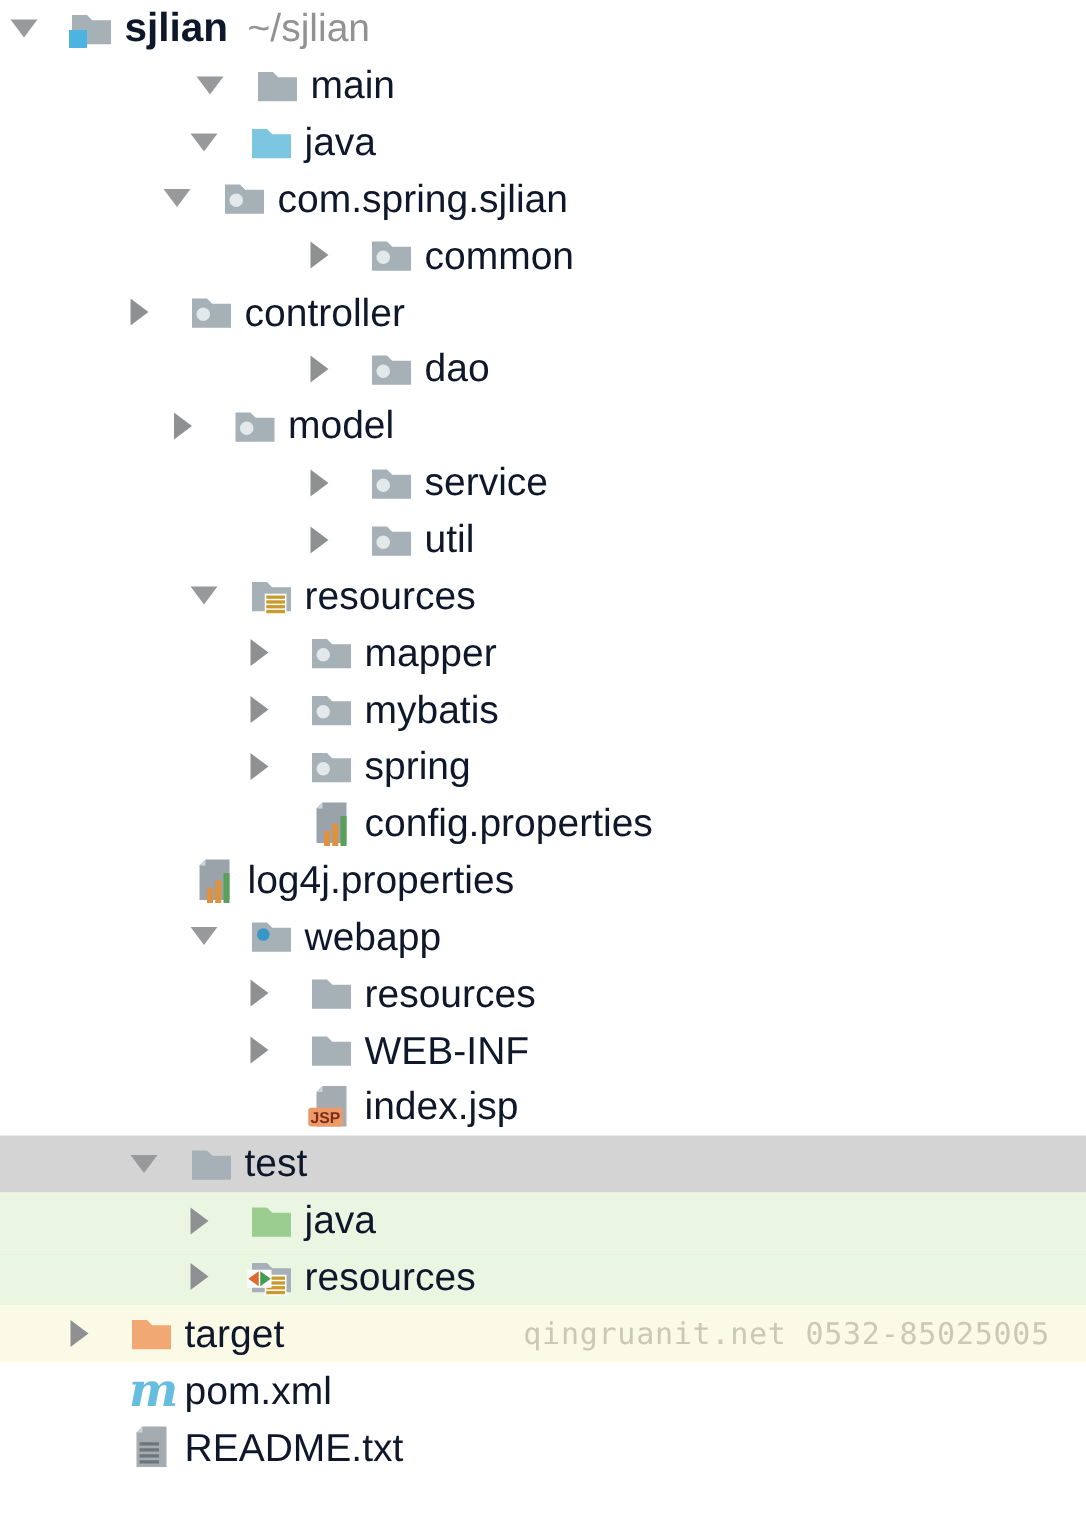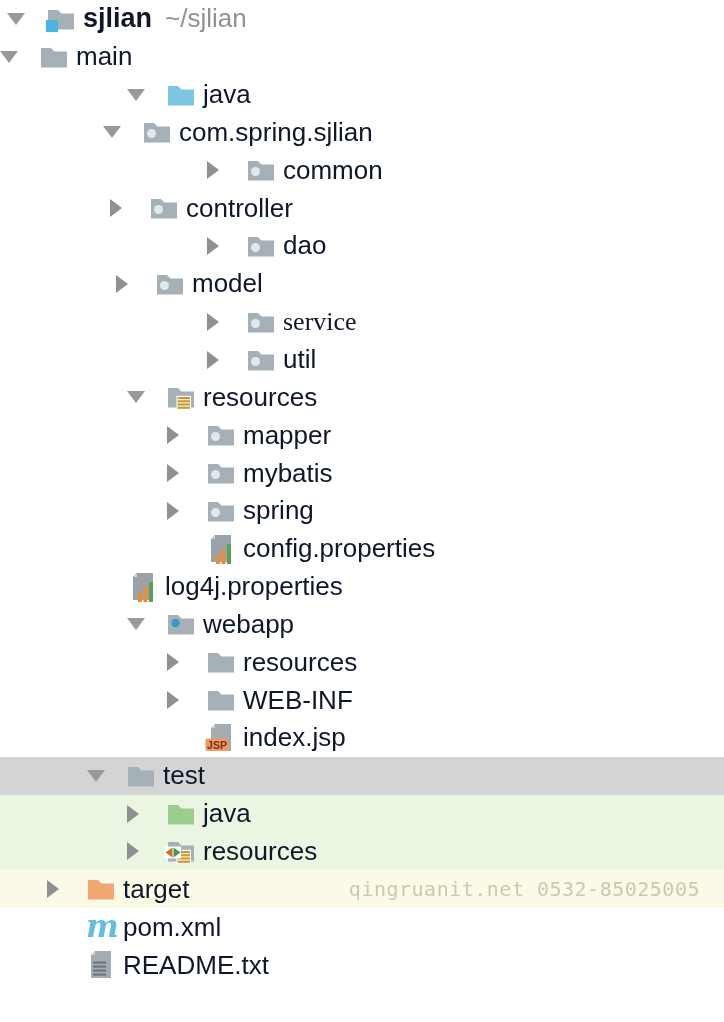--- a/index.html
+++ b/index.html
@@ -40,21 +40,21 @@
       </div>
       <span class="icon">
         <svg viewBox="0 0 30 34" xmlns="http://www.w3.org/2000/svg">
           <path d="M3 27.5 V8 h10 l3.5 3.5 H29 V27.5 z" fill="#a6b0b7"></path>
           <rect x="1" y="18" width="12" height="12" fill="#4cb4e0"></rect>
         </svg>
       </span>
       <span class="label bold">sjlian</span>
       <span class="suffix">~/sjlian</span>
     </div>
-    <div class="row" style="">
+    <div class="row" style="padding-left: 87px; margin-left: 44px;">
       <div class="expander">
         <span class="tri down"></span>
       </div>
       <span class="icon">
         <svg viewBox="0 0 30 34" xmlns="http://www.w3.org/2000/svg">
           <path d="M3 27.5 V8 h10 l3.5 3.5 H29 V27.5 z" fill="#a6b0b7"></path>
         </svg>
       </span>
       <span class="label">main</span>
     </div>
@@ -62,21 +62,21 @@
       <div class="expander">
         <span class="tri down"></span>
       </div>
       <span class="icon">
         <svg viewBox="0 0 30 34" xmlns="http://www.w3.org/2000/svg">
           <path d="M3 27.5 V8 h10 l3.5 3.5 H29 V27.5 z" fill="#7cc6e2"></path>
         </svg>
       </span>
       <span class="label">java</span>
     </div>
-    <div class="row" style="padding-left: 71px; margin-left: 32px;">
+    <div class="row" style="padding-left: 109px;">
       <div class="expander">
         <span class="tri down"></span>
       </div>
       <span class="icon">
         <svg viewBox="0 0 30 34" xmlns="http://www.w3.org/2000/svg">
           <path d="M3 27.5 V8 h10 l3.5 3.5 H29 V27.5 z" fill="#a6b0b7"></path>
           <circle cx="10.5" cy="18.5" r="4.5" fill="#e3e8ea"></circle>
         </svg>
       </span>
       <span class="label">com.spring.sjlian</span>
@@ -86,21 +86,21 @@
         <span class="tri right"></span>
       </div>
       <span class="icon">
         <svg viewBox="0 0 30 34" xmlns="http://www.w3.org/2000/svg">
           <path d="M3 27.5 V8 h10 l3.5 3.5 H29 V27.5 z" fill="#a6b0b7"></path>
           <circle cx="10.5" cy="18.5" r="4.5" fill="#e3e8ea"></circle>
         </svg>
       </span>
       <span class="label">common</span>
     </div>
-    <div class="row" style="padding-left: 110px;">
+    <div class="row" style="padding-left: 87px;">
       <div class="expander">
         <span class="tri right"></span>
       </div>
       <span class="icon">
         <svg viewBox="0 0 30 34" xmlns="http://www.w3.org/2000/svg">
           <path d="M3 27.5 V8 h10 l3.5 3.5 H29 V27.5 z" fill="#a6b0b7"></path>
           <circle cx="10.5" cy="18.5" r="4.5" fill="#e3e8ea"></circle>
         </svg>
       </span>
       <span class="label">controller</span>
@@ -122,21 +122,21 @@
         <span class="tri right"></span>
       </div>
       <span class="icon">
         <svg viewBox="0 0 30 34" xmlns="http://www.w3.org/2000/svg">
           <path d="M3 27.5 V8 h10 l3.5 3.5 H29 V27.5 z" fill="#a6b0b7"></path>
           <circle cx="10.5" cy="18.5" r="4.5" fill="#e3e8ea"></circle>
         </svg>
       </span>
       <span class="label">model</span>
     </div>
-    <div class="row" style="padding-left: 207px; font-family: Liberation Serif, serif;">
+    <div class="row" style="padding-left: 207px;">
       <div class="expander">
         <span class="tri right"></span>
       </div>
       <span class="icon">
         <svg viewBox="0 0 30 34" xmlns="http://www.w3.org/2000/svg">
           <path d="M3 27.5 V8 h10 l3.5 3.5 H29 V27.5 z" fill="#a6b0b7"></path>
           <circle cx="10.5" cy="18.5" r="4.5" fill="#e3e8ea"></circle>
         </svg>
       </span>
       <span class="label">service</span>

